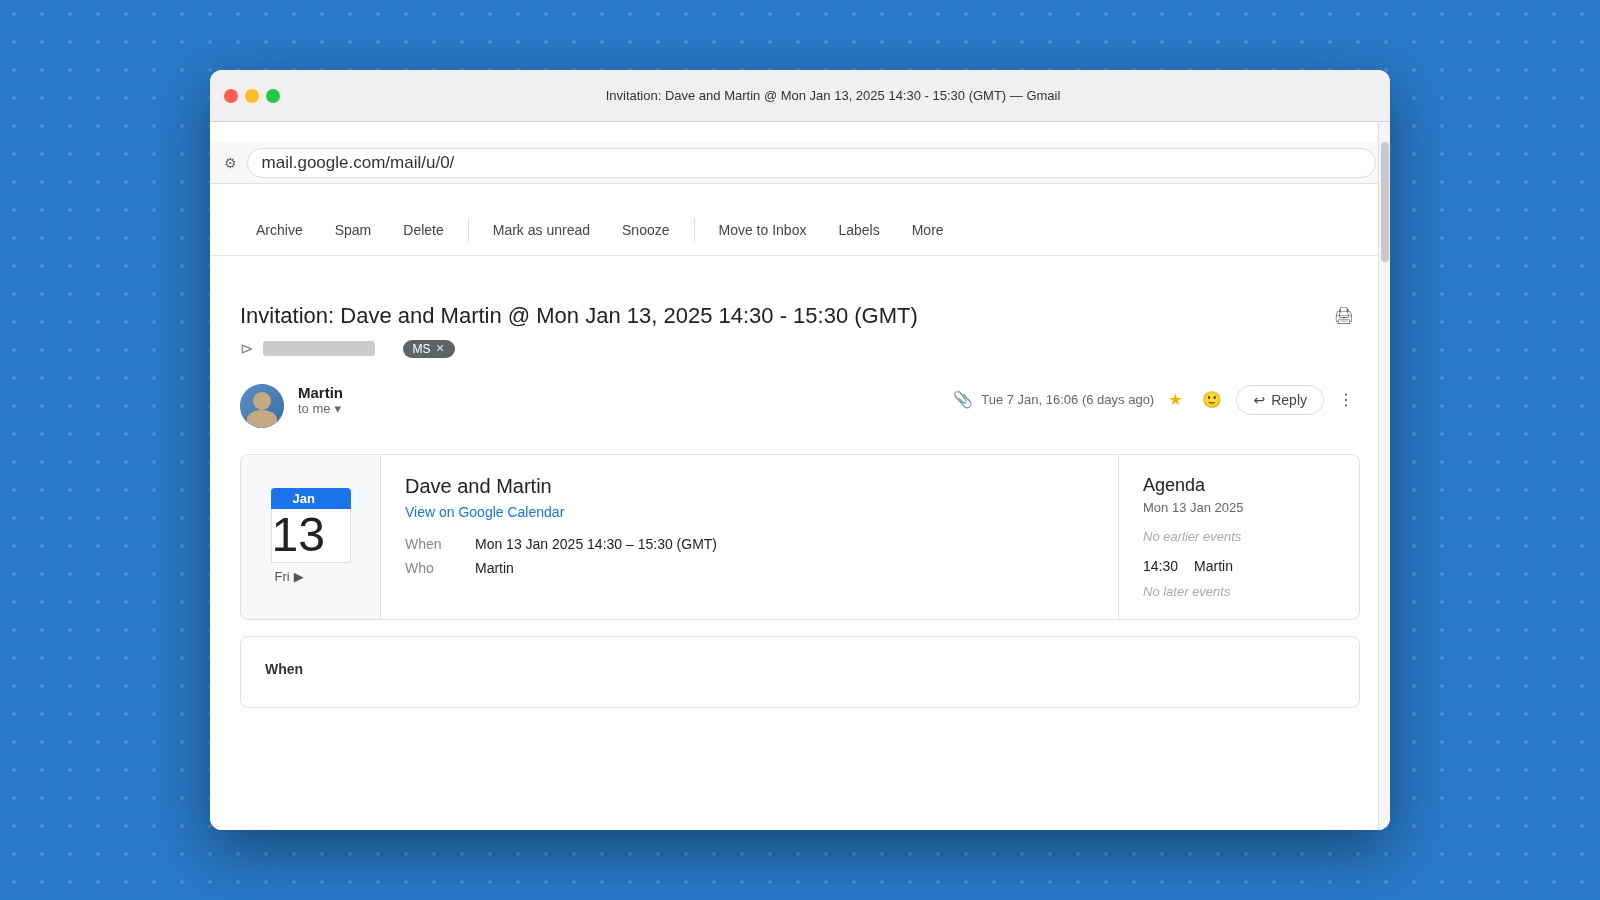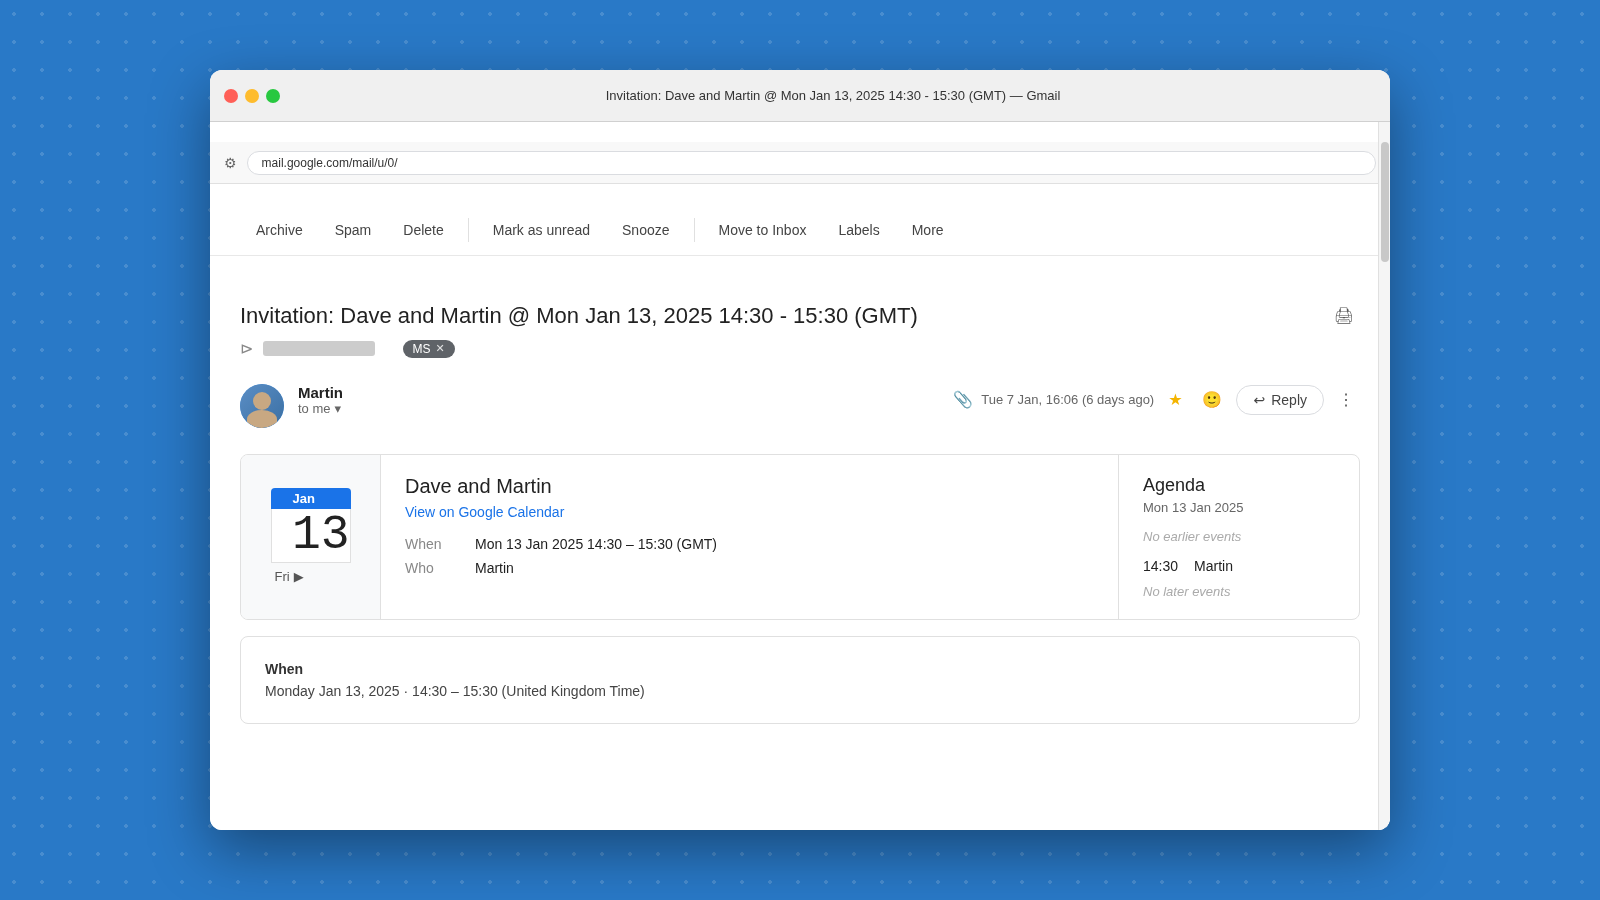--- a/index.html
+++ b/index.html
@@ -81,21 +81,21 @@
     .addr-icon {
       color: #666;
       font-size: 14px;
     }
     .address-bar {
       flex: 1;
       background: #fff;
       border: 1px solid #dadce0;
       border-radius: 20px;
       padding: 4px 14px;
-      font-size: 12px;
+      font-size: 17px;
       color: #333;
     }
     
     .toolbar {
       height: 52px;
       background: #fff;
       border-bottom: 1px solid #e8e8e8;
       display: flex;
       align-items: center;
       padding: 0 30px;
@@ -305,25 +305,24 @@
       border-radius: 4px 4px 0 0;
       text-align: left;
       width: 80px;
     }
     .cal-day {
       font-size: 48px;
       font-weight: 300;
       color: #222;
       line-height: 1.1;
       width: 80px;
-      text-align: right;
+      text-align: left;
       background: #fff;
       border: 1px solid #e0e0e0;
       border-top: none;
-      font-family: Liberation Mono, monospace;
     }
     .cal-weekday-row {
       display: flex;
       align-items: center;
       gap: 4px;
       font-size: 13px;
       color: #555;
       margin-top: 4px;
       width: 80px;
       padding: 2px 4px;
@@ -554,21 +553,20 @@
         <div class="agenda-event-row">
           <span class="agenda-time">14:30</span>
           <span class="agenda-event-name">Martin</span>
         </div>
         <div class="agenda-no-later">No later events</div>
       </div>
     </div>
 
     <div class="when-section">
       <div class="when-title">When</div>
-      <div class="when-value">Monday Jan 13, 2025 · 14:30 – 15:30 (United Kingdom Time)</div>
     </div>
 
   </div>
 
   <div class="browser-scrollbar">
     <div class="browser-scrollbar-thumb"></div>
   </div>
 
 </div>
 

